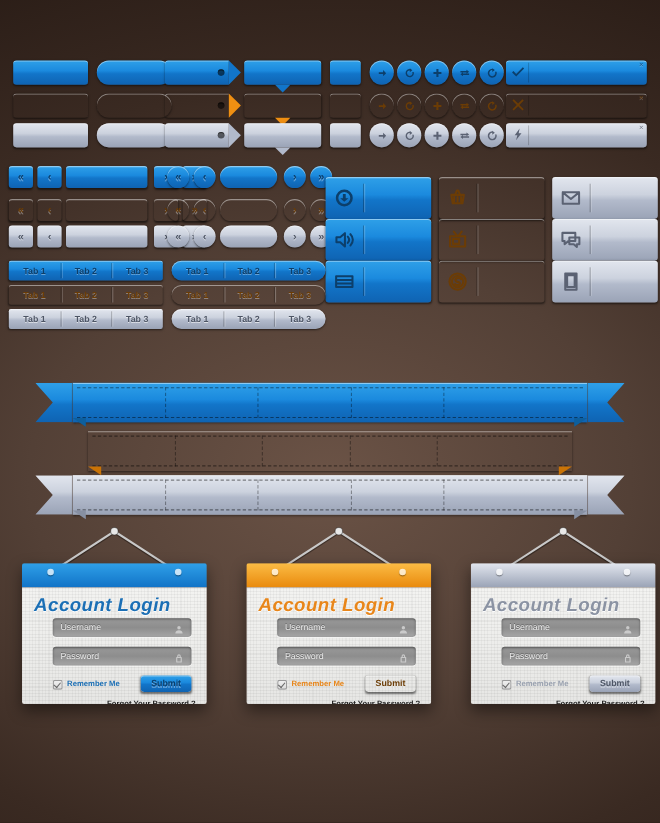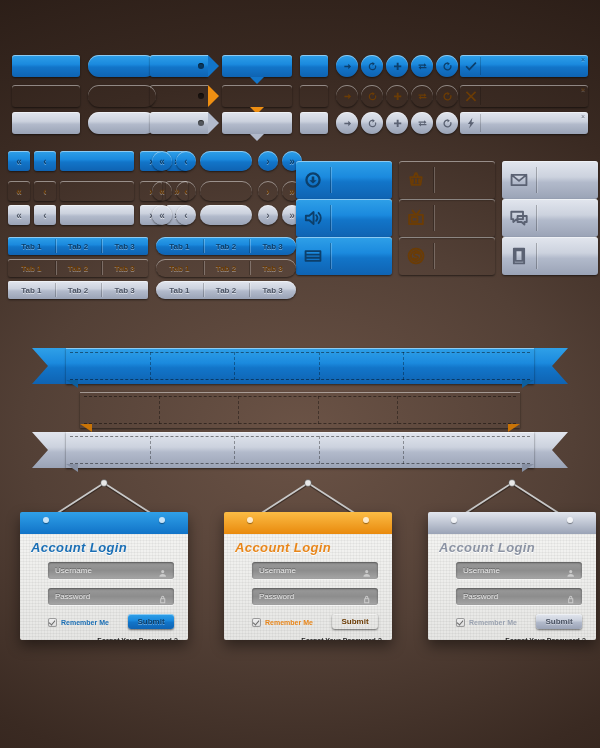--- a/index.html
+++ b/index.html
@@ -82,21 +82,21 @@
   
   .login{position:absolute;width:168px;height:128px;border-radius:2px;
      box-shadow:0 6px 14px rgba(0,0,0,.45);overflow:hidden;}
   .login .head{height:22px;position:relative;}
   .login .body{position:absolute;left:0;right:0;top:22px;bottom:0;
      background:
        repeating-linear-gradient(0deg, rgba(0,0,0,.045) 0 1px, rgba(255,255,255,0) 1px 3px),
        repeating-linear-gradient(90deg, rgba(0,0,0,.035) 0 1px, rgba(255,255,255,0) 1px 3px),
        linear-gradient(180deg,#f3f3f1 0%,#e6e6e4 100%);
   }
-  .login .title{position:absolute;left:11px;top:6px;font-size:13px;font-style:italic;font-weight:bold;
+  .login .title{position:absolute;left:11px;top:6px;font-size:17px;font-style:italic;font-weight:bold;
      letter-spacing:.4px;}
   .field{position:absolute;left:28px;width:126px;height:17px;border-radius:3px;
      background:linear-gradient(180deg,#9a9a9a 0%,#8d8d8d 50%,#a6a6a6 100%);
      box-shadow:inset 0 1px 2px rgba(0,0,0,.45),0 1px 0 rgba(255,255,255,.6);
      display:flex;align-items:center;}
   .field span.ph{font-size:8px;color:#e9e9e9;margin-left:7px;text-shadow:0 -1px 0 rgba(0,0,0,.35);}
   .field .fico{position:absolute;right:5px;top:3px;opacity:.8;}
   .chk{position:absolute;width:9px;height:9px;border-radius:2px;
      background:linear-gradient(180deg,#f2f2f2,#d9d9d9);
      box-shadow:inset 0 0 0 1px #9a9a9a;}

